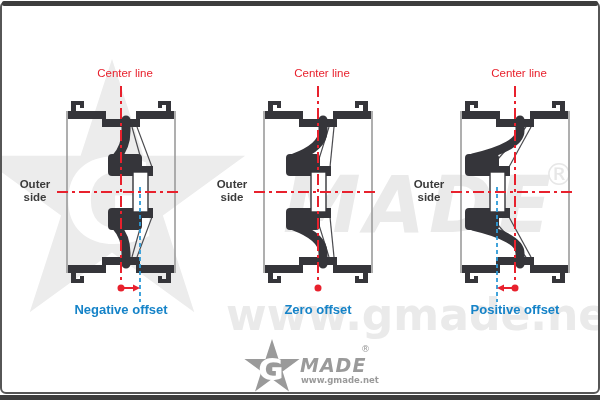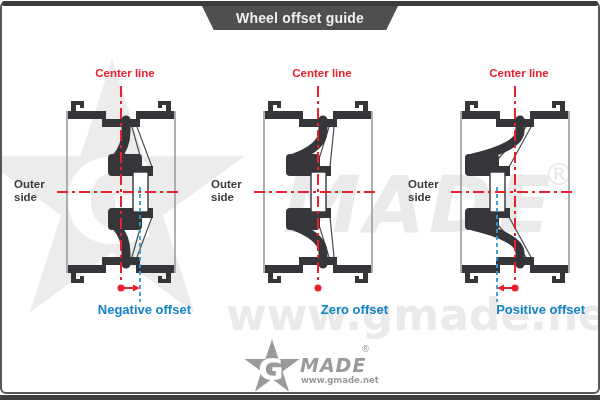--- a/index.html
+++ b/index.html
@@ -10,23 +10,23 @@
   #frame{position:absolute;left:0;top:1px;right:0;bottom:6px;border:2px solid #565656;border-radius:6px;}
   #top-bar{position:absolute;left:2px;top:1px;right:2px;height:5px;background:#3d3d3d;border-radius:2px;}
   #bottom-bar{position:absolute;left:0;right:0;bottom:0;height:5px;background:#3d3d3d;}
   
   #banner{position:absolute;left:202px;top:6px;width:196px;height:24px;background:#4f4f4f;
           clip-path:polygon(0 0,100% 0,94% 100%,6% 100%);}
   #banner .t{width:100%;height:100%;line-height:24px;text-align:center;color:#efefef;
              font-size:14px;font-weight:bold;letter-spacing:.2px;}
   
   .lbl{position:absolute;}
-  .center-line-lbl{width:120px;text-align:center;color:#e8212d;font-size:11.5px;font-weight:bold;top:67px;}
-  .offset-lbl{width:140px;text-align:right;color:#1583c8;font-size:13px;font-weight:bold;top:302px;}
-  .outer-lbl{width:42px;text-align:left;color:#3b3b3b;font-size:11.5px;font-weight:bold;
+  .center-line-lbl{width:120px;text-align:center;color:#e8212d;font-size:11.5px;font-weight:normal;top:67px;}
+  .offset-lbl{width:140px;text-align:center;color:#1583c8;font-size:13px;font-weight:bold;top:302px;}
+  .outer-lbl{width:42px;text-align:center;color:#3b3b3b;font-size:11.5px;font-weight:bold;
              line-height:13px;top:178px;}
 </style>
 </head>
 <body>
 
 <div id="stage">
 
   <svg class="abs" width="600" height="400">
     <polygon fill="#ececec" points="112,59 143.4,155.7 245.1,155.7 162.9,215.5 194.3,312.3 112,252.5 29.7,312.3 61.1,215.5 -21.1,155.7 80.6,155.7"></polygon>
     <text x="110" y="242" text-anchor="middle" font-size="116" font-weight="bold" fill="#ffffff" font-family="DejaVu Sans, sans-serif">G</text>
@@ -181,17 +181,14 @@
     <text x="271" y="380" text-anchor="middle" font-size="31" font-weight="bold" fill="#ffffff" font-family="DejaVu Sans, sans-serif">G</text>
     <text x="300" y="372" font-size="19" font-weight="bold" font-style="italic" fill="#9a9a9a" letter-spacing="1" font-family="DejaVu Sans, sans-serif">MADE</text>
     <text x="361" y="352" font-size="9" fill="#9a9a9a" font-family="DejaVu Sans, sans-serif">®</text>
     <text x="301" y="383" font-size="8.5" font-weight="bold" fill="#9a9a9a" font-family="DejaVu Sans, sans-serif">www.gmade.net</text>
   </svg>
 
   <div id="frame"></div>
   <div id="top-bar"></div>
   <div id="bottom-bar"></div>
 
-  <div id="banner">
-    <div class="t">Wheel offset guide</div>
-  </div>
 
 </div>
 
 </body></html>

